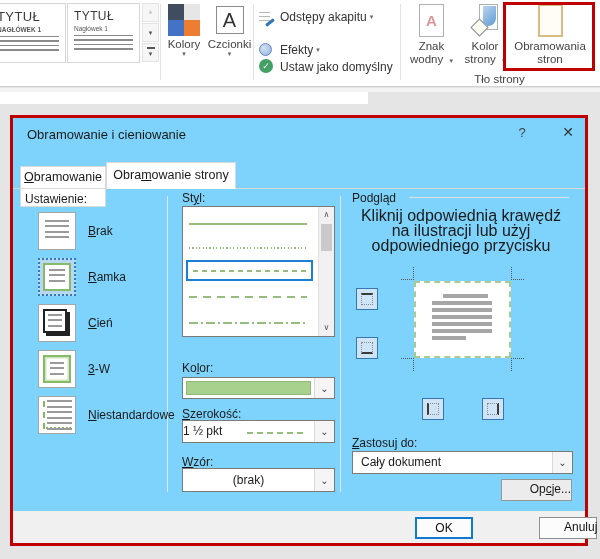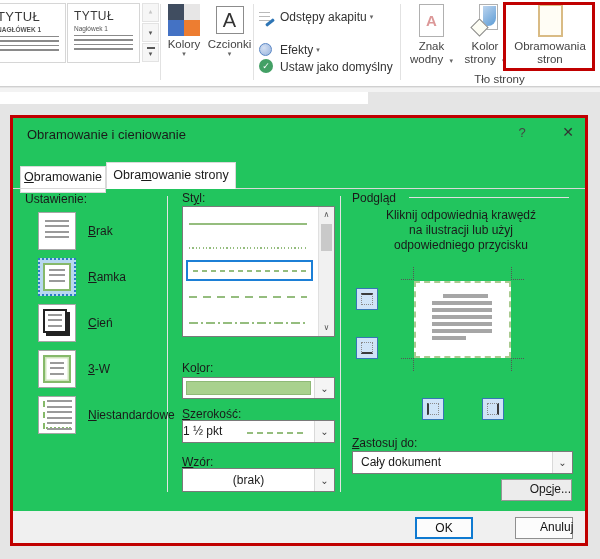--- a/index.html
+++ b/index.html
@@ -49,25 +49,25 @@
   .pcico .bk { position:absolute; left:1px; bottom:3px; width:13px; height:13px; background:#fdfdf4; border:1px solid #8a8a8a; transform:rotate(45deg); }
   .obico { width:25px; height:33px; margin:1px auto 3px; background:#fffdf5; border:2px solid #d9bb84; }
   .annot-ribbon { position:absolute; left:503px; top:2px; width:92px; height:69px; border:3px solid #c00000; }
   .tglabel { position:absolute; left:404px; top:73px; width:191px; text-align:center; font-size:11.5px; color:#444; }
 
   
   .docband { position:absolute; left:0; top:88px; width:600px; height:4px; background:#f3f3f3; }
   .docpage { position:absolute; left:0; top:92px; width:368px; height:12px; background:#fff; }
 
   
-  .dialog { position:absolute; left:10px; top:115px; width:578px; height:431px; background:#22c55e; border:3px solid #c00000; font-size:12px; }
+  .dialog { position:absolute; left:10px; top:115px; width:578px; height:431px; background:#7dd3fc; border:3px solid #c00000; font-size:12px; }
   .dlg-title { position:absolute; left:14px; top:9px; font-size:13px; color:#1a1a1a; }
   .dlg-help { position:absolute; left:498px; top:7px; width:22px; text-align:center; font-size:13px; color:#444; }
   .dlg-close { position:absolute; left:543px; top:6px; width:24px; text-align:center; font-size:14px; color:#333; }
-  .tab { position:absolute; top:48px; height:27px; border:1px solid #d9d9d9; background:#fff; text-align:center; font-size:12.5px; line-height:21px; }
+  .tab { position:absolute; top:48px; height:41px; border:1px solid #d9d9d9; background:#fff; text-align:center; font-size:12.5px; line-height:21px; }
   #tab-borders { left:7px; width:86px; }
   #tab-pageborder { left:93px; width:130px; top:44px; height:27px; line-height:25px; z-index:3; border-bottom:1px solid #fff; }
   #tab-shading { left:223px; width:86px; }
   .tabline { position:absolute; left:0; top:70px; width:572px; height:1px; background:#d9d9d9; }
   u { text-decoration:underline; }
   .vsep { position:absolute; top:78px; height:296px; width:1px; background:#e3e3e3; }
   #vsep1 { left:154px; } #vsep2 { left:327px; }
   .lbl { position:absolute; font-size:12px; color:#1a1a1a; white-space:nowrap; }
 
   
@@ -101,21 +101,21 @@
   #combo-color { top:259px; height:22px; }
   .swatch { position:absolute; left:3px; top:3px; right:23px; bottom:3px; border:1px solid #8fb977; }
   #combo-width { top:302px; height:23px; }
   #combo-width .val { position:absolute; left:0; top:3px; }
   #combo-width .wline { position:absolute; left:64px; top:11px; width:58px; height:2px; background:repeating-linear-gradient(90deg,#95bd7e 0 6px,transparent 6px 10px); }
   #combo-pattern { top:350px; height:24px; }
   #combo-pattern .val { position:absolute; left:0; right:20px; top:4px; text-align:center; }
 
   
   .pline { position:absolute; left:396px; top:79px; width:160px; height:1px; background:#e0e0e0; }
-  .instr { position:absolute; left:337px; top:90px; width:222px; text-align:center; white-space:pre-line; font-size:12px; line-height:15px; }
+  .instr { position:absolute; left:337px; top:90px; width:222px; text-align:center; white-space:pre-line; font-size:16px; line-height:15px; }
   .mark { position:absolute; width:13px; height:13px; }
   #mk-tl { left:388px; top:149px; border-right:1px dotted #555; border-bottom:1px dotted #555; }
   #mk-tr { left:498px; top:149px; border-left:1px dotted #555; border-bottom:1px dotted #555; }
   #mk-bl { left:388px; top:240px; border-right:1px dotted #555; border-top:1px dotted #555; }
   #mk-br { left:498px; top:240px; border-left:1px dotted #555; border-top:1px dotted #555; }
   .ppage { position:absolute; left:401px; top:163px; width:97px; height:77px; border:2px dashed #a9cb8f; background:#fff; }
   .ptxt { position:absolute; left:16px; top:11px; width:60px; }
   .ptxt i { display:block; height:4px; margin-bottom:3px; background:#a6a6a6; }
   .ptxt i.first { width:45px; margin-left:11px; }
   .ptxt i.full { width:60px; }
@@ -127,21 +127,21 @@
   #pb-left { left:409px; top:280px; } #pb-left .pb-ico { border-left:2px solid #3c3c3c; }
   #pb-right { left:469px; top:280px; } #pb-right .pb-ico { border-right:2px solid #3c3c3c; }
   #combo-apply { left:339px; top:333px; width:221px; height:23px; }
   #combo-apply .val { position:absolute; left:8px; top:3px; }
   .opcje { position:absolute; left:488px; top:361px; width:71px; height:22px; background:#ececec; border:1px solid #969696; text-align:right; line-height:19px; font-size:12px; }
 
   
   .footer { position:absolute; left:0; top:393px; width:572px; height:32px; background:#f0f0f0; }
   .fbtn { position:absolute; top:6px; width:58px; height:22px; background:#fcfcfc; text-align:center; font-size:12px; color:#111; }
   #btn-ok { left:402px; border:2px solid #0f7ad1; line-height:18px; }
-  #btn-anuluj { left:502px; border:1px solid #8f8f8f; line-height:19px;padding-left:24px; }
+  #btn-anuluj { left:526px; border:1px solid #8f8f8f; line-height:19px;padding-left:24px; }
 </style>
 </head>
 <body>
 
 <div class="ribbon">
   <div class="gcard" id="gcard1">
     <div class="gt">TYTUŁ</div>
     <div class="gs">NAGŁÓWEK 1</div>
     <div class="gbars"></div>
   </div>

